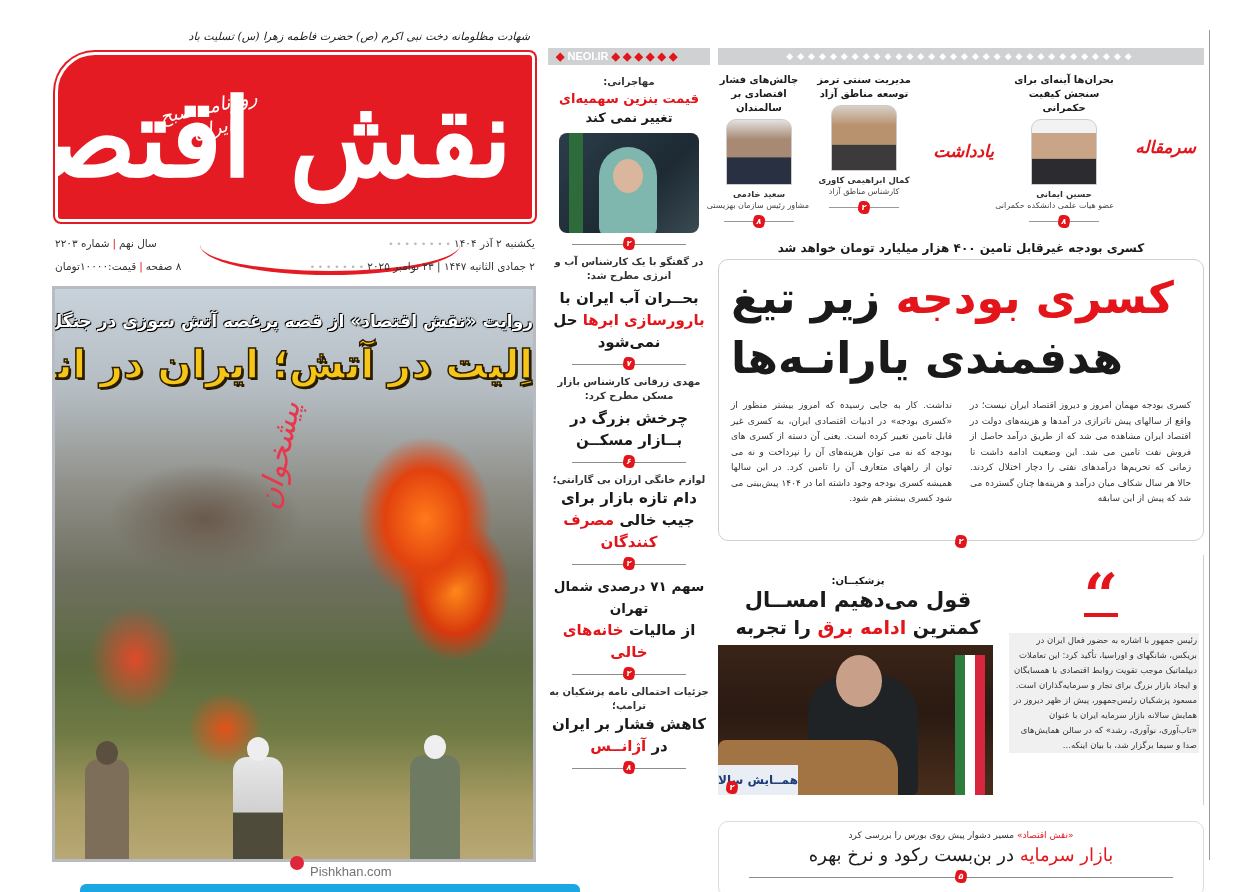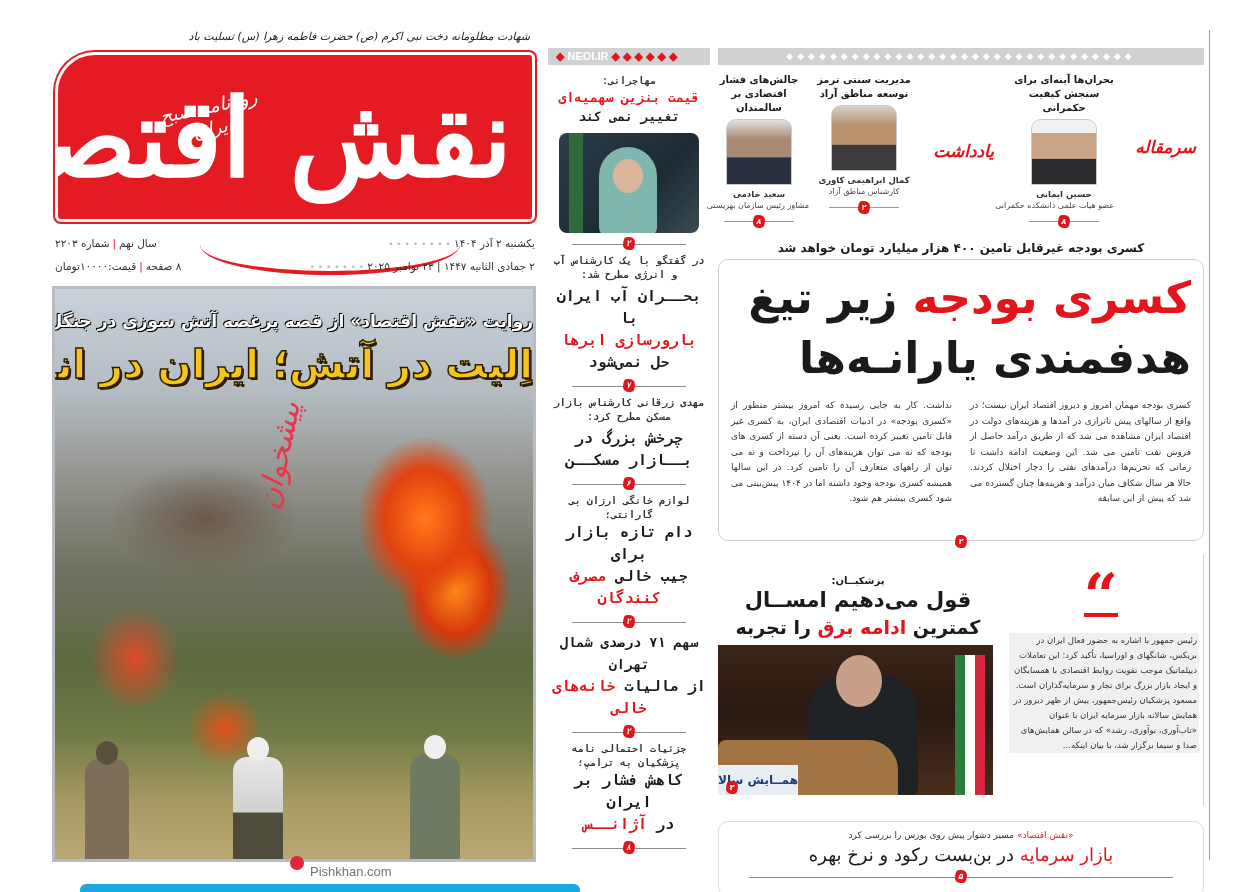--- a/index.html
+++ b/index.html
@@ -33,21 +33,21 @@
   .person { position: absolute; border-radius: 14px 14px 4px 4px; }
   .head { position: absolute; width: 22px; height: 24px; border-radius: 50%; }
   #watermark-fa { left: 250px; top: 505px; font-family: "DejaVu Serif", serif; font-style: italic; font-size: 30px; color: #e8364b; transform: rotate(-78deg); transform-origin: left top; white-space: nowrap; }
   #watermark-url { left: 310px; top: 864px; font-family: "Liberation Sans", sans-serif; font-size: 13px; color: #737373; direction: ltr; }
   #watermark-badge { left: 290px; top: 856px; width: 14px; height: 14px; background: #e0263a; border-radius: 50%; }
 
   
   #mid { left: 548px; top: 48px; width: 162px; }
   .neoi-bar { height: 17px; background: #cfd1d3; color: #fff; font-family: "Liberation Sans", sans-serif; font-size: 11px; font-weight: bold; direction: ltr; padding-left: 8px; line-height: 17px; white-space: nowrap; overflow: hidden; }
   .neoi-bar .dot { color: #e3151b; }
-  .mid-item { text-align: center; font-family: Liberation Mono, monospace; }
+  .mid-item { text-align: center; }
   .kicker { font-size: 10px; color: #333; font-weight: bold; line-height: 14px; }
   .mhead { font-size: 15px; font-weight: bold; line-height: 22px; color: #1a1a1a; }
   .mhead-sm { font-size: 13px; font-weight: bold; line-height: 19px; }
   .divider { position: relative; height: 14px; margin: 4px 24px; }
   .divider::before { content: ""; position: absolute; left: 0; right: 0; top: 7px; border-top: 1px solid #8c8c8c; }
   .pg { position: absolute; left: 50%; top: 0; margin-left: -6px; width: 12px; height: 13px; background: #e3151b; border-radius: 3px 7px 3px 7px; color: #fff; font-size: 8px; font-weight: bold; text-align: center; line-height: 13px; transform: skewX(-12deg); }
   #mid-photo { width: 140px; height: 100px; margin: 6px auto 0; border-radius: 8px; overflow: hidden; position: relative;
     background: linear-gradient(135deg, #2b3d4a 0%, #1d2a33 60%, #3a4b52 100%); }
 
   
@@ -61,21 +61,21 @@
   .col-photo { width: 66px; height: 66px; margin: 4px auto 3px; border-radius: 10px 10px 0 0; border: 1px solid #ccc; position: relative; overflow: hidden; }
   .col-name { font-size: 8.5px; font-weight: bold; color: #333; line-height: 12px; }
   .col-role { font-size: 8px; color: #444; line-height: 12px; white-space: nowrap; }
   .col-divider { position: relative; height: 12px; margin: 3px 15px 0; }
   .col-divider::before { content: ""; position: absolute; left: 0; right: 0; top: 6px; border-top: 1px solid #999; }
   .section-tag { position: absolute; font-family: "DejaVu Serif", serif; font-style: italic; font-weight: bold; font-size: 17px; color: #e3151b; }
   .section-tag::before { content: ""; position: absolute; inset: -10px -8px; background: #ececec; border-radius: 10px; transform: rotate(-15deg); z-index: -1; }
 
   #lead-kicker { text-align: center; font-size: 12px; font-weight: bold; margin-top: 6px; white-space: nowrap; }
   #lead-box { position: relative; margin-top: 4px; border: 1px solid #cfcfcf; border-radius: 10px; padding: 8px 12px 12px; height: 282px; }
-  #lead-title { text-align: right; font-weight: bold; font-size: 44px; line-height: 60px; color: #1a1a1a; white-space: nowrap; letter-spacing: -1px; }
+  #lead-title { text-align: left; font-weight: bold; font-size: 44px; line-height: 60px; color: #1a1a1a; white-space: nowrap; letter-spacing: -1px; }
   #lead-body { display: flex; gap: 18px; margin-top: 10px; }
   .body-col { flex: 1; font-size: 9px; line-height: 15.5px; color: #333; text-align: justify; }
   #lead-box .pg { top: auto; bottom: -8px; }
 
   #quote-box { position: relative; margin-top: 14px; height: 250px; border-right: 1px solid #cfcfcf; }
   #quote-mark { position: absolute; right: 85px; top: 20px; font-family: "DejaVu Serif", serif; font-size: 60px; font-weight: bold; color: #e3151b; line-height: 40px; }
   #quote-mark-bar { position: absolute; right: 85px; top: 58px; width: 34px; height: 4px; background: #e3151b; }
   #quote-text { position: absolute; right: 4px; top: 78px; width: 190px; font-size: 8.5px; line-height: 15px; color: #333; text-align: right; background: #f0f0f0; padding: 0 2px; }
   #quote-head { position: absolute; right: 200px; top: 0; width: 290px; text-align: center; }
   #quote-kicker { font-size: 10px; font-weight: bold; margin-top: 20px; }

